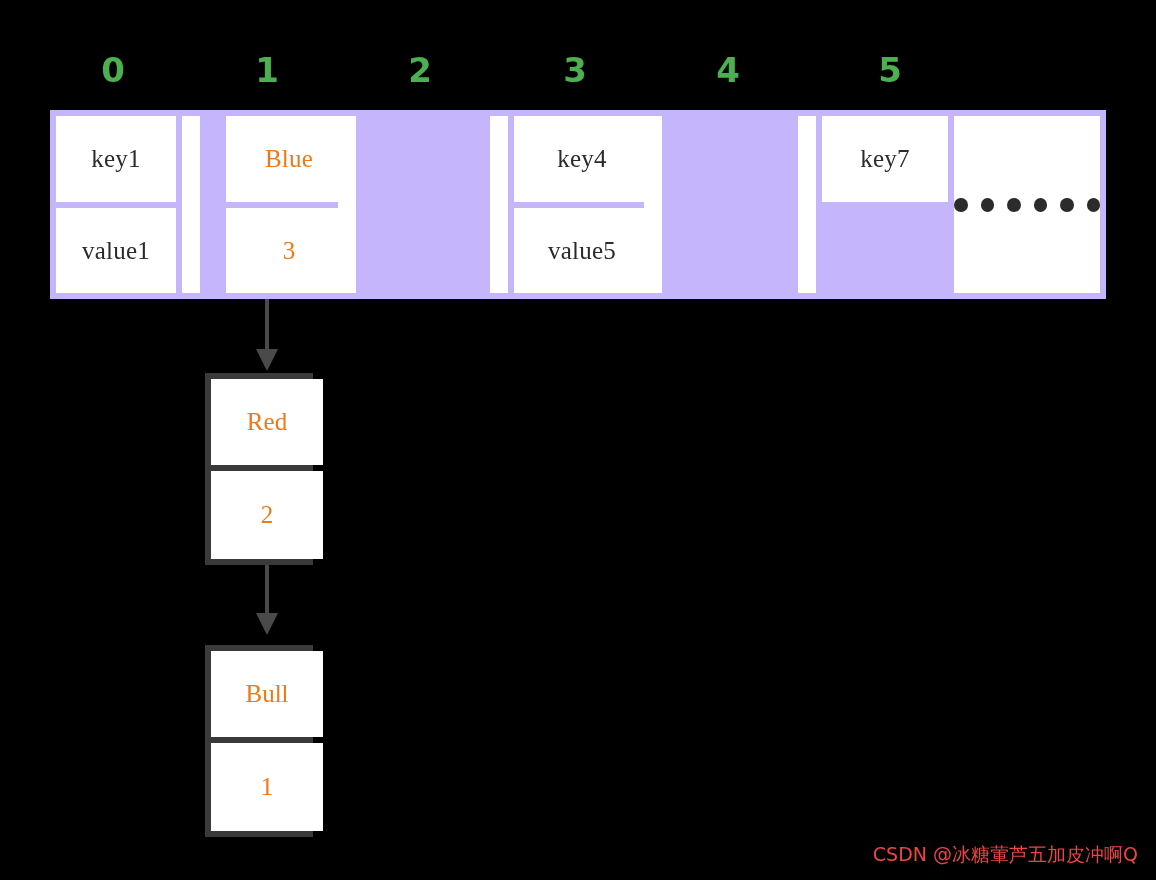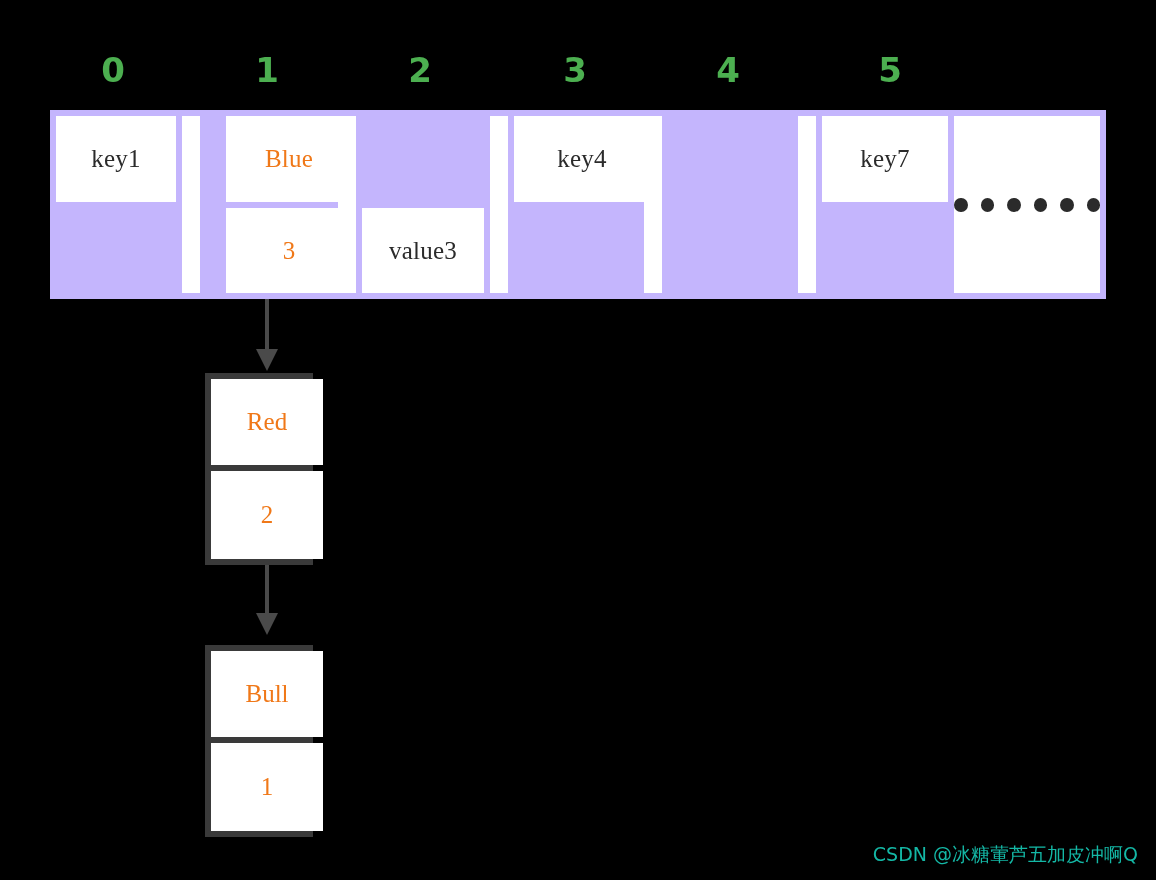--- a/index.html
+++ b/index.html
@@ -136,21 +136,21 @@
     border-left: 11px solid transparent;
     border-right: 11px solid transparent;
     border-top: 22px solid #4a4a4a;
   }
 
   
   #watermark {
     position: absolute;
     right: 18px;
     bottom: 12px;
-    color: #14b8a6;
+    color: #ef4444;
     font-family: "DejaVu Sans", "Liberation Sans", sans-serif;
     font-size: 19px;
     white-space: nowrap;
   }
 </style>
 </head>
 <body>
 
 <div id="canvas">
 
@@ -158,36 +158,37 @@
   <div class="index-label" style="left:237px;">1</div>
   <div class="index-label" style="left:390px;">2</div>
   <div class="index-label" style="left:545px;">3</div>
   <div class="index-label" style="left:698px;">4</div>
   <div class="index-label" style="left:860px;">5</div>
 
   <div id="array-frame">
 
     <div class="array-slot" style="left:6px; width:120px;">
       <div class="slot-key">key1</div>
+      <div class="slot-value">value1</div>
     </div>
     <div class="array-gap" style="left:132px;"></div>
 
     <div class="array-slot" style="left:156px; width:126px;margin-left:20px;">
       <div class="slot-key highlight">Blue</div>
       <div class="slot-value highlight">3</div>
     </div>
     <div class="array-gap" style="left:288px;"></div>
 
     <div class="array-slot" style="left:312px; width:122px;">
-      <div class="slot-value">value3</div>
     </div>
     <div class="array-gap" style="left:440px;"></div>
 
     <div class="array-slot" style="left:464px; width:136px;">
       <div class="slot-key">key4</div>
+      <div class="slot-value">value5</div>
     </div>
     <div class="array-gap" style="left:594px;"></div>
 
     <div class="array-gap" style="left:748px;"></div>
 
     <div class="array-slot" style="left:772px; width:126px;padding-left:36px;">
       <div class="slot-key">key7</div>
     </div>
 
     <div id="ellipsis-cell" style="left:904px; width:146px;">

